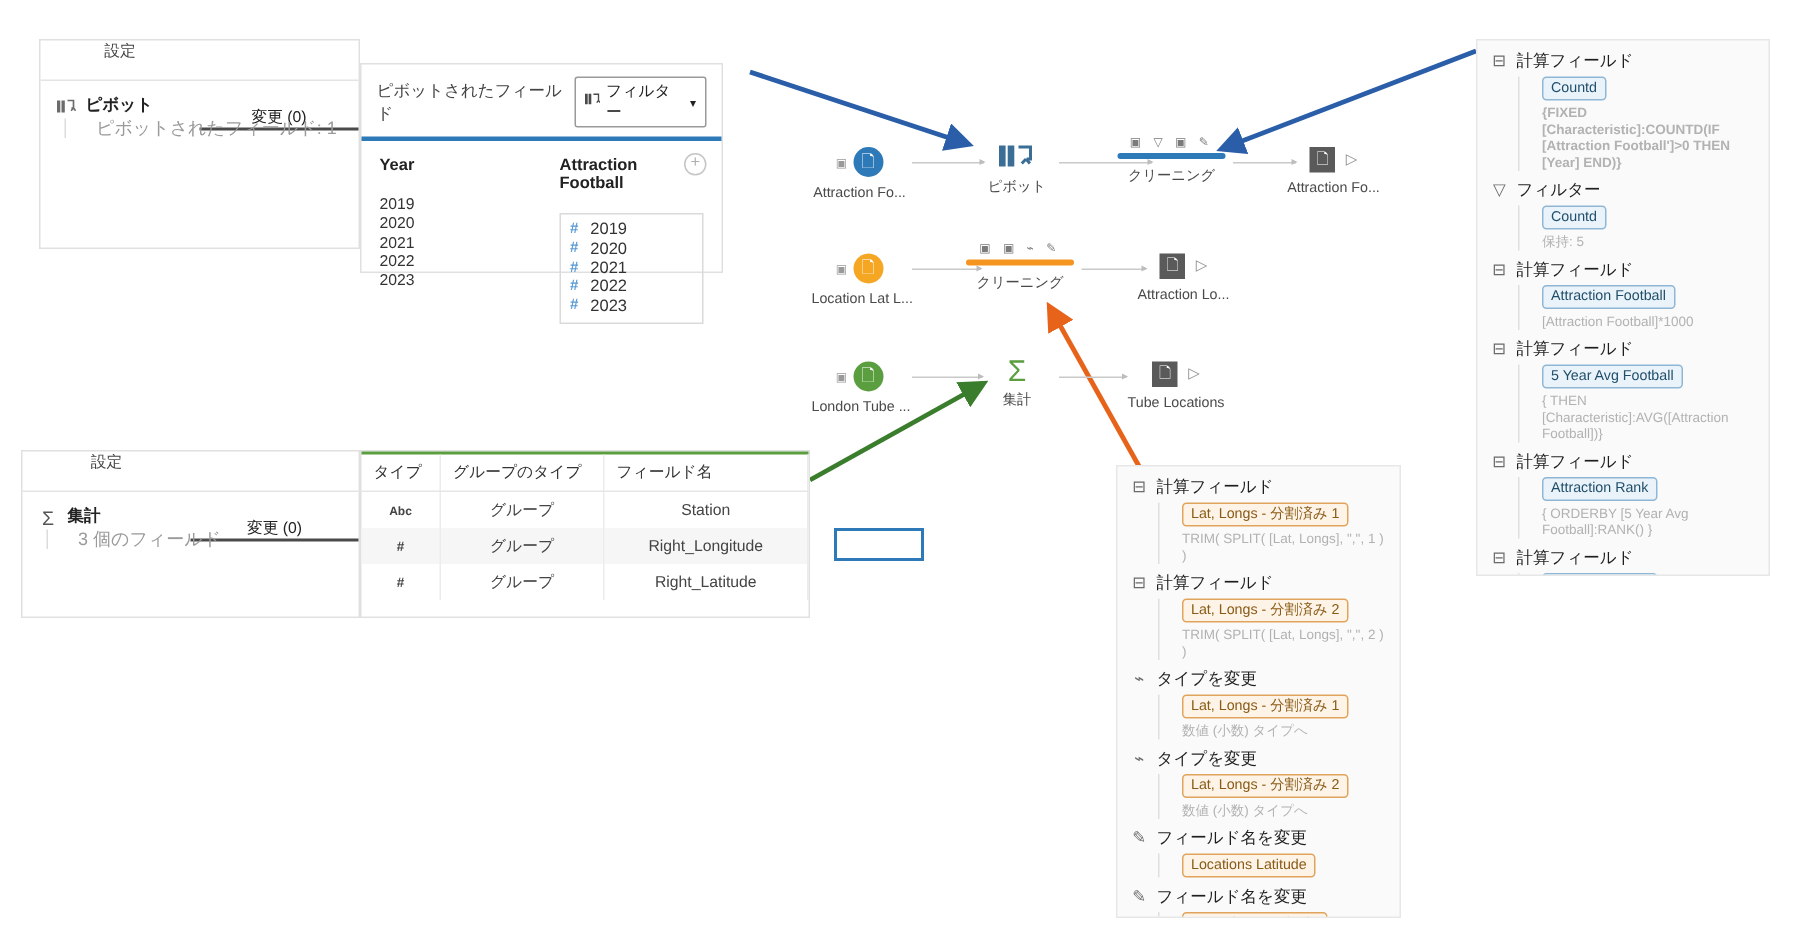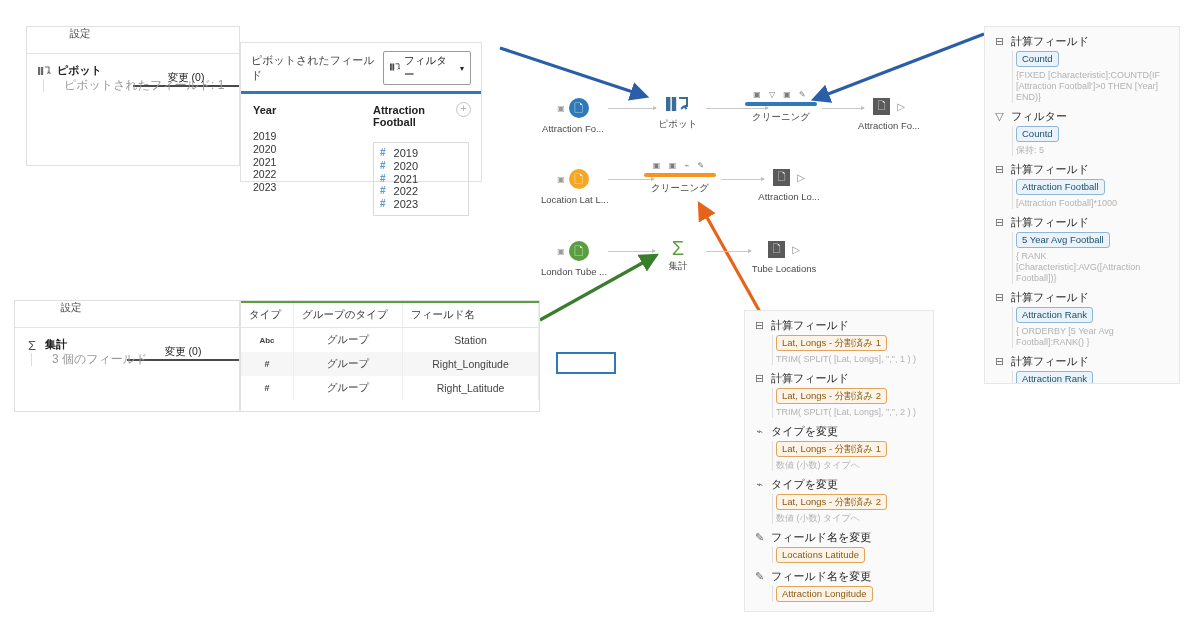--- a/index.html
+++ b/index.html
@@ -51,21 +51,21 @@
   .gf-table tr.alt td{background:#f6f6f6;}
   .gf-type{color:#5b9bd5;font-size:9px;font-weight:bold;text-align:center;}
   .gf-type.abc{font-size:8px;}
 
   
   .cl{background:#fafafa;border:1px solid #e7e7e7;box-sizing:border-box;padding:8px 10px 8px 8px;overflow:hidden;}
   .cl-item{display:flex;gap:5px;margin-bottom:7px;}
   .cl-ico{width:13px;flex:0 0 13px;color:#6b6b6b;font-size:11px;line-height:13px;text-align:center;}
   .cl-main{flex:1;min-width:0;}
   .cl-title{font-size:11px;color:#1f1f1f;line-height:13px;}
-  .cl-body{border-left:1px solid #dfdfdf;margin-left:1px;padding-left:3px;margin-top:3px;}
+  .cl-body{border-left:1px solid #dfdfdf;margin-left:1px;padding-left:15px;margin-top:3px;}
   .pill{display:inline-block;border:1px solid #8fb6d4;background:#eaf3f9;color:#1f4e6b;
         border-radius:3px;font-size:9.5px;padding:1px 5px;line-height:12px;}
   .pill.orange{border-color:#e0a45c;background:#fdf3e6;color:#8a5a16;}
   .cl-desc{font-size:9px;color:#b2b2b2;line-height:11px;margin-top:3px;word-break:break-word;}
 
   
   .node{position:absolute;text-align:center;}
   .node-label{font-size:9.5px;color:#4a4a4a;margin-top:5px;white-space:nowrap;}
   .circ{width:20px;height:20px;border-radius:50%;display:flex;align-items:center;justify-content:center;
         color:#fff;font-size:11px;line-height:1;}
@@ -304,21 +304,21 @@
 
 <div class="bluebox" style="left:556px;top:352px;width:56px;height:18px;"></div>
 
 <div class="abs cl" style="left:984px;top:26px;width:196px;height:358px;">
   <div class="cl-item">
     <span class="cl-ico">⊟</span>
     <span class="cl-main">
       <span class="cl-title">計算フィールド</span>
       <span class="cl-body" style="display:block;">
         <span class="pill">Countd</span>
-        <span class="cl-desc" style="display:block;">{FIXED [Characteristic]:COUNTD(IF [Attraction Football']&gt;0 THEN [Year] END)}</span>
+        <span class="cl-desc" style="display:block;font-weight:bold;">{FIXED [Characteristic]:COUNTD(IF [Attraction Football']&gt;0 THEN [Year] END)}</span>
       </span>
     </span>
   </div>
   <div class="cl-item">
     <span class="cl-ico">▽</span>
     <span class="cl-main">
       <span class="cl-title">フィルター</span>
       <span class="cl-body" style="display:block;">
         <span class="pill">Countd</span>
         <span class="cl-desc" style="display:block;">保持: 5</span>
@@ -334,21 +334,21 @@
         <span class="cl-desc" style="display:block;">[Attraction Football]*1000</span>
       </span>
     </span>
   </div>
   <div class="cl-item">
     <span class="cl-ico">⊟</span>
     <span class="cl-main">
       <span class="cl-title">計算フィールド</span>
       <span class="cl-body" style="display:block;">
         <span class="pill">5 Year Avg Football</span>
-        <span class="cl-desc" style="display:block;">{ RANK [Characteristic]:AVG([Attraction Football])}</span>
+        <span class="cl-desc" style="display:block;">{ THEN [Characteristic]:AVG([Attraction Football])}</span>
       </span>
     </span>
   </div>
   <div class="cl-item">
     <span class="cl-ico">⊟</span>
     <span class="cl-main">
       <span class="cl-title">計算フィールド</span>
       <span class="cl-body" style="display:block;">
         <span class="pill">Attraction Rank</span>
         <span class="cl-desc" style="display:block;">{ ORDERBY [5 Year Avg Football]:RANK() }</span>

